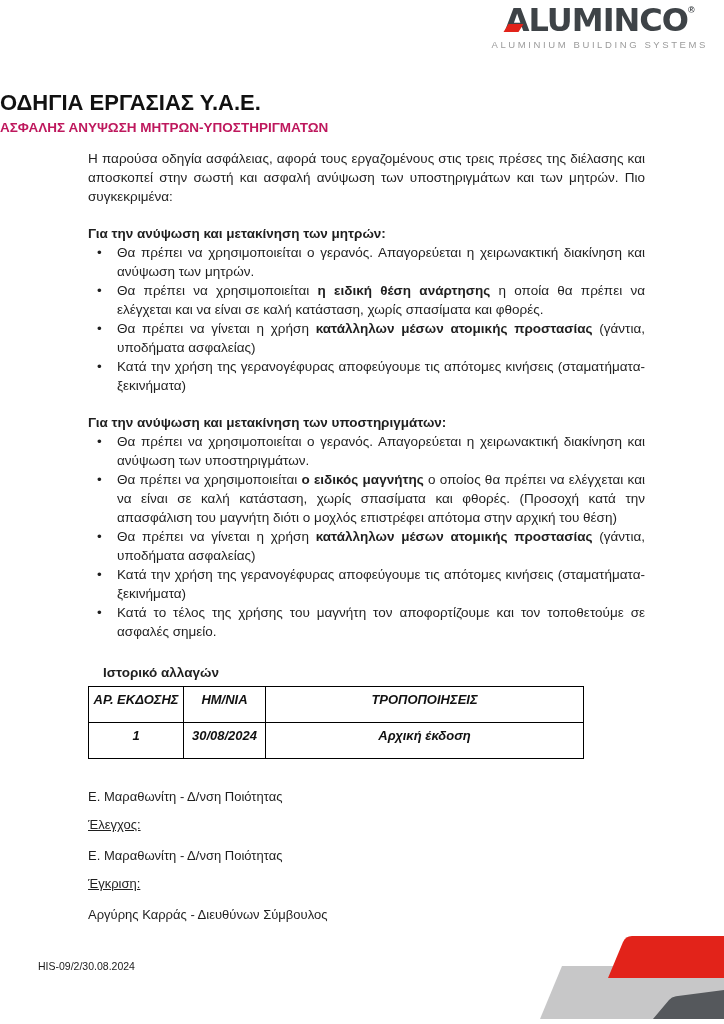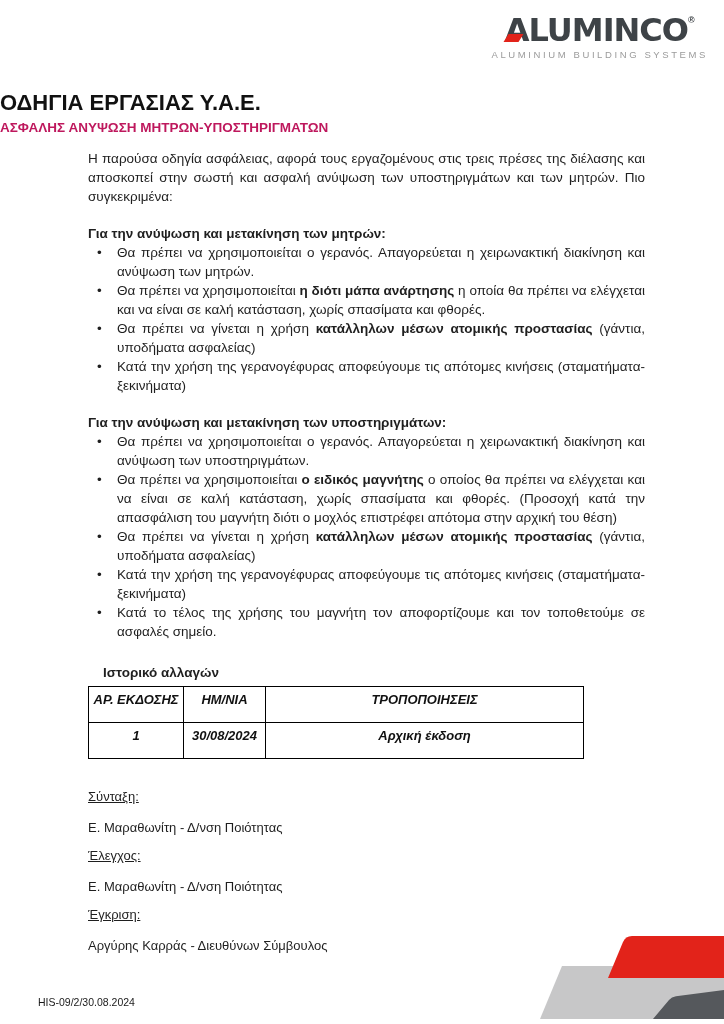--- a/index.html
+++ b/index.html
@@ -5,21 +5,21 @@
   html,body{margin:0;padding:0;background:#888;}
   .page{
     position:relative;
     width:724px;height:1024px;
     background:#ffffff;
     overflow:hidden;
     font-family:"Liberation Sans", sans-serif;
     color:#1f1f1f;
   }
   
-  .logo{position:absolute;top:14px;right:16px;text-align:center;}
+  .logo{position:absolute;top:4px;right:16px;text-align:center;}
   .logo-main{position:relative;display:inline-block;line-height:1;}
   .logo-name{
     font-family:"DejaVu Sans", sans-serif;
     font-weight:bold;font-size:32px;letter-spacing:-1px;
     color:#3e4347;
   }
   .logo-reg{font-size:9px;vertical-align:18px;color:#3e4347;font-weight:bold;}
   .logo-red-wedge{
     position:absolute;left:1px;bottom:4px;
     width:15px;height:8px;background:#e2231a;
@@ -57,21 +57,21 @@
     padding:3px 2px 0 2px;height:32px;font-style:italic;
   }
   col.c1{width:95px;} col.c2{width:82px;} col.c3{width:318px;}
   
   .signatures{margin-top:28px;font-size:13px;}
   .sig-block{margin-bottom:9px;}
   .sig-label{text-decoration:underline;line-height:19px;}
   .sig-value{line-height:19px;margin-top:12px;}
   
   .doc-code{
-    position:absolute;left:38px;top:996px;
+    position:absolute;left:38px;top:960px;
     font-size:10.5px;color:#1a1a1a;
   }
   .corner-art{position:absolute;right:0;bottom:3px;width:192px;height:92px;}
 </style>
 </head>
 <body>
 
 <div class="page">
 
   <div class="logo">
@@ -92,21 +92,21 @@
     <div>
         <section class="section">
           <div class="section-heading">Για την ανύψωση και μετακίνηση των μητρών:</div>
           <div class="bullets">
             <div class="bullet">
               <span class="dot">•</span>
               <span class="btxt"><span>Θα πρέπει να χρησιμοποιείται ο γερανός. Απαγορεύεται η χειρωνακτική διακίνηση και ανύψωση των μητρών.</span></span>
             </div>
             <div class="bullet">
               <span class="dot">•</span>
-              <span class="btxt"><span>Θα πρέπει να χρησιμοποιείται </span><b>η διότι μάπα ανάρτησης</b><span> η οποία θα πρέπει να ελέγχεται και να είναι σε καλή κατάσταση, χωρίς σπασίματα και φθορές.</span></span>
+              <span class="btxt"><span>Θα πρέπει να χρησιμοποιείται </span><b>η ειδική θέση ανάρτησης</b><span> η οποία θα πρέπει να ελέγχεται και να είναι σε καλή κατάσταση, χωρίς σπασίματα και φθορές.</span></span>
             </div>
             <div class="bullet">
               <span class="dot">•</span>
               <span class="btxt"><span>Θα πρέπει να γίνεται η χρήση </span><b>κατάλληλων μέσων ατομικής προστασίας</b><span> (γάντια, υποδήματα ασφαλείας)</span></span>
             </div>
             <div class="bullet">
               <span class="dot">•</span>
               <span class="btxt"><span>Κατά την χρήση της γερανογέφυρας αποφεύγουμε τις απότομες κινήσεις (σταματήματα-ξεκινήματα)</span></span>
             </div>
           </div>
@@ -155,21 +155,20 @@
       <tr>
             <td>1</td>
             <td>30/08/2024</td>
             <td>Αρχική έκδοση</td>
           </tr>
         </tbody>
     </table>
 
     <div class="signatures">
         <div class="sig-block">
-          <div class="sig-label">Σύνταξη:</div>
           <div class="sig-value">Ε. Μαραθωνίτη - Δ/νση Ποιότητας</div>
         </div>
         <div class="sig-block">
           <div class="sig-label">Έλεγχος:</div>
           <div class="sig-value">Ε. Μαραθωνίτη - Δ/νση Ποιότητας</div>
         </div>
         <div class="sig-block">
           <div class="sig-label">Έγκριση:</div>
           <div class="sig-value">Αργύρης Καρράς -  Διευθύνων Σύμβουλος</div>
         </div>

